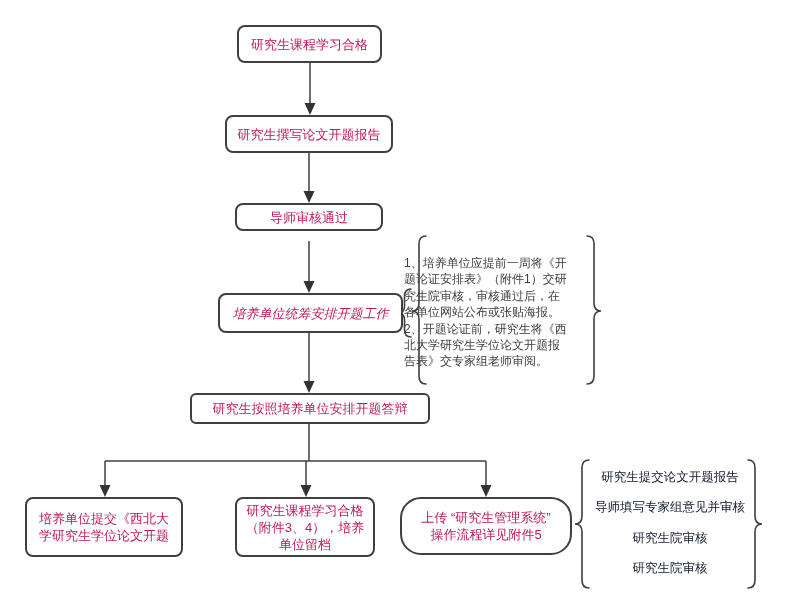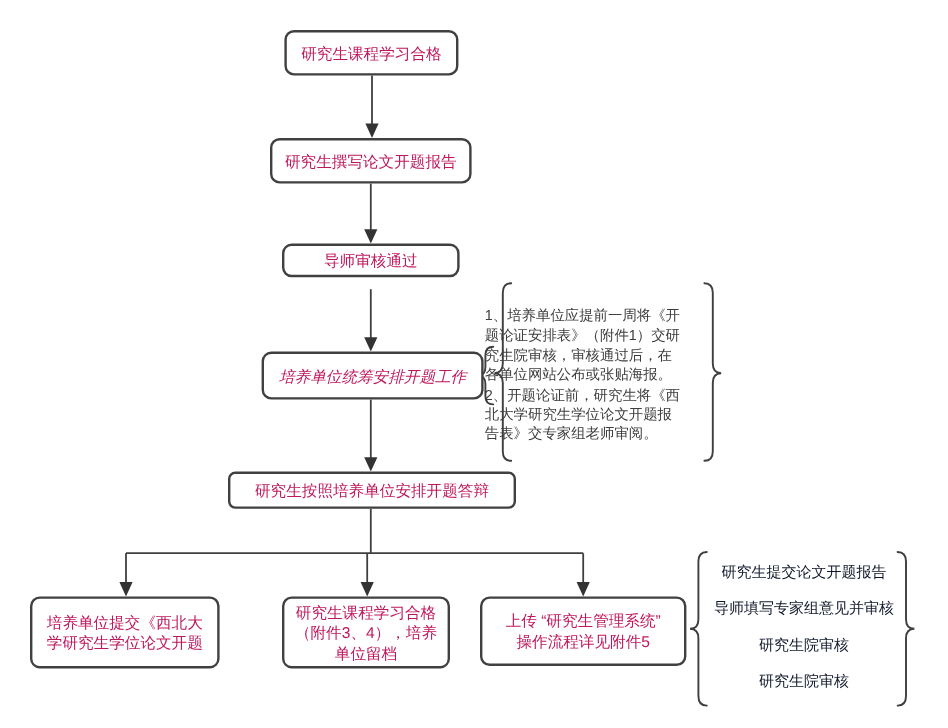--- a/index.html
+++ b/index.html
@@ -106,21 +106,21 @@
     <div>培养单位提交《西北大</div>
     <div>学研究生学位论文开题</div>
   </div>
 
   <div class="node" style="left:235px;top:497px;width:140px;height:60px;">
     <div>研究生课程学习合格</div>
     <div>（附件3、4），培养</div>
     <div>单位留档</div>
   </div>
 
-  <div class="node" style="left:400px;top:497px;width:172px;height:58px;">
+  <div class="node" style="left:400px;top:497px;width:172px;height:58px;border-radius:21px;">
     <div>上传 “研究生管理系统”</div>
     <div>操作流程详见附件5</div>
   </div>
 
   <div class="note-lines" style="left:404px;top:255px;width:162px;">
     <div>1、培养单位应提前一周将《开</div>
     <div>题论证安排表》（附件1）交研</div>
     <div>究生院审核，审核通过后，在</div>
     <div>各单位网站公布或张贴海报。</div>
     <div>2、开题论证前，研究生将《西</div>

